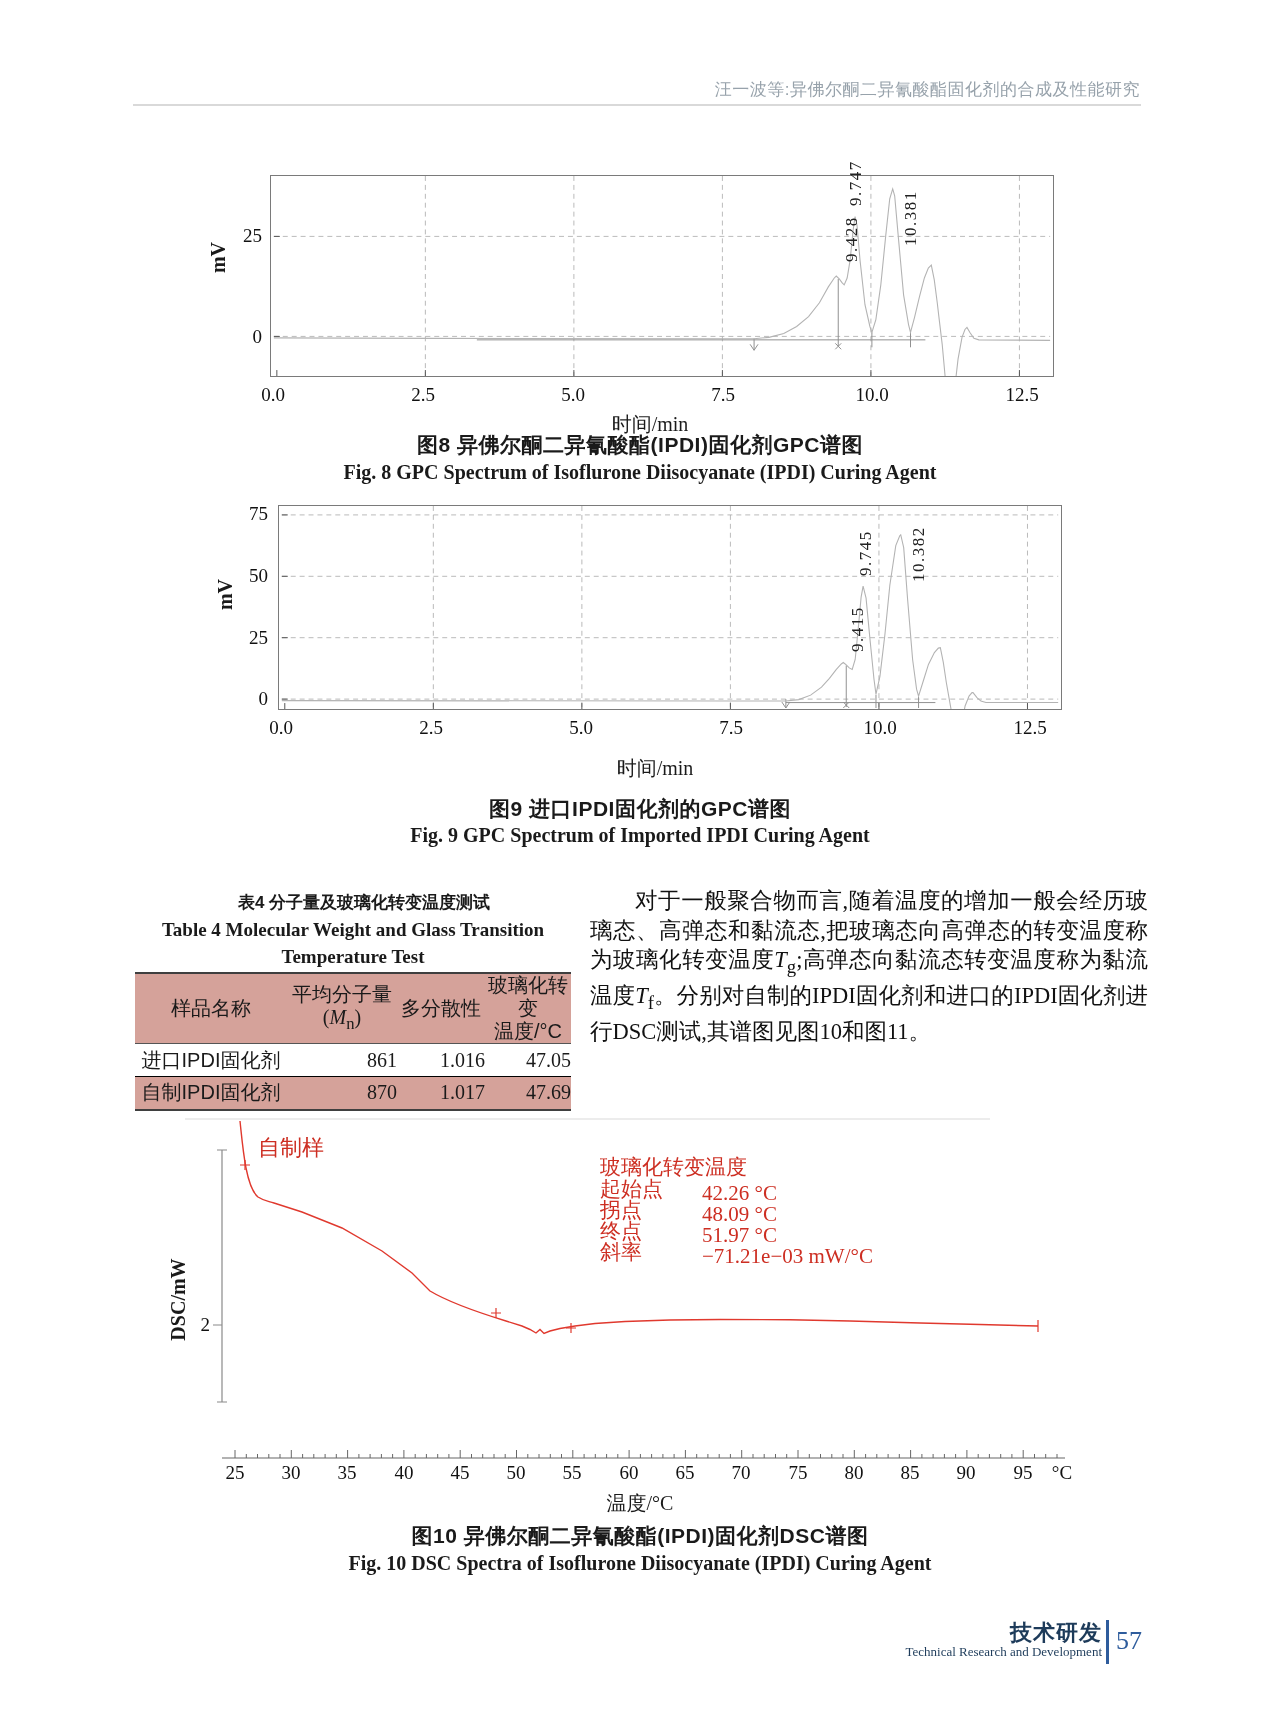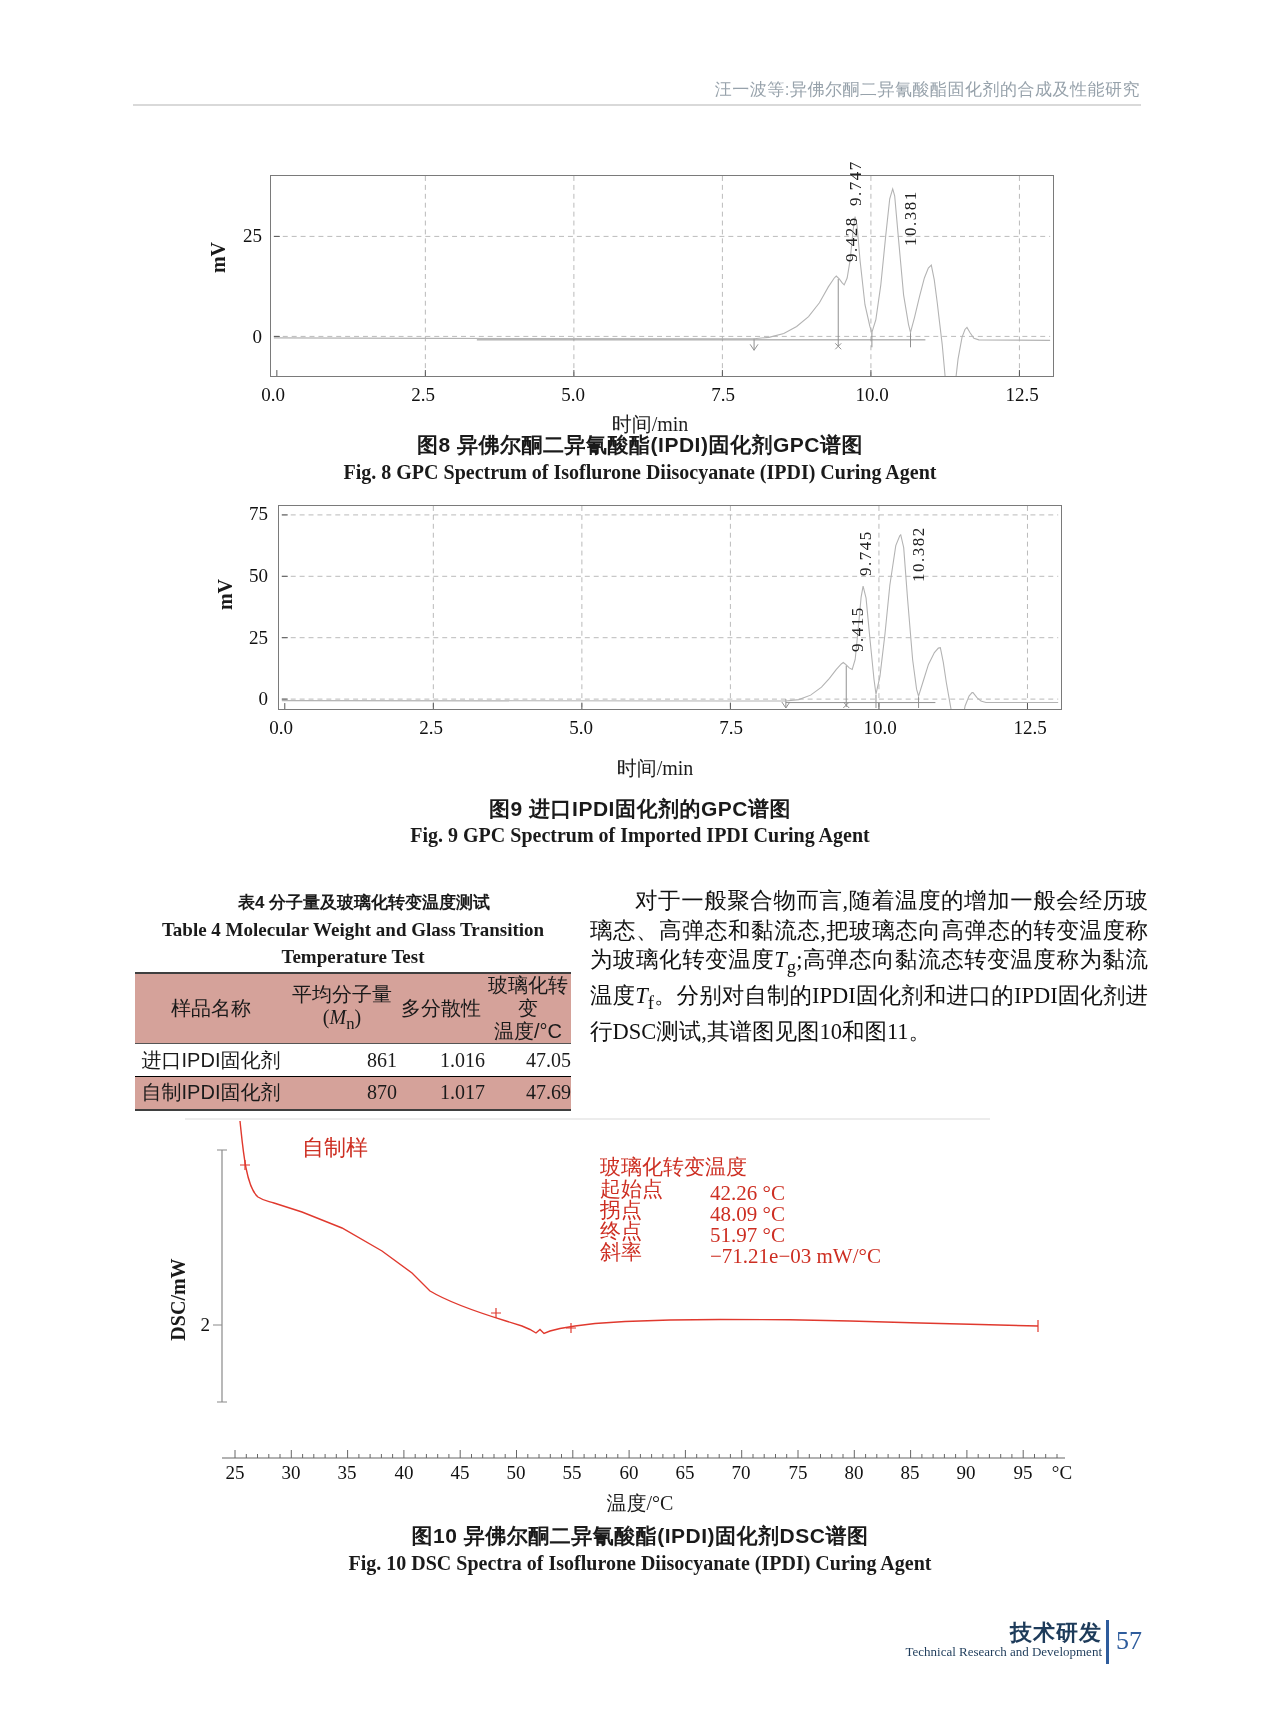--- a/index.html
+++ b/index.html
@@ -32,21 +32,21 @@
   .t4 .num{font-family:"Liberation Serif","DejaVu Serif",serif;font-size:20px;text-align:right;}
   .t4 .nm{font-size:20px;}
   
   .para{position:absolute;left:590px;top:886px;width:558px;font-family:"Liberation Serif","DejaVu Serif",serif;
         font-size:22.5px;line-height:29.5px;text-align:justify;text-indent:2em;color:#111;}
   .para i{font-family:"Liberation Serif","DejaVu Serif",serif;}
   
   .red{color:#cd2e22;}
   .ann{position:absolute;left:600px;top:1155px;width:430px;color:#cd2e22;font-size:21px;}
   .ann-title{height:23px;line-height:23px;}
-  .ann-row{display:flex;height:21px;line-height:21px;gap:8px;}
+  .ann-row{display:flex;height:21px;line-height:21px;}
   .ann-label{width:102px;white-space:nowrap;}
   .ann-value{position:relative;top:5px;white-space:nowrap;font-family:"Liberation Serif","DejaVu Serif",serif;}
   .footer-cn{font-weight:700;font-size:22px;color:#1d3b5a;letter-spacing:1px;}
   .footer-en{font-family:"Liberation Serif","DejaVu Serif",serif;font-size:13px;color:#1d3b5a;}
   .pageno{font-family:"Liberation Serif","DejaVu Serif",serif;font-size:26px;color:#2e5c9c;}
 </style>
 </head>
 <body>
 
 <div class="page">
@@ -162,21 +162,21 @@
     <path d="M72 40V292 M67 40H77 M67 292H77 M63 215H72" stroke="#8a8a8a" stroke-width="1.2" fill="none"></path>
     <path d="M72 348H915" stroke="#666" stroke-width="1.2" fill="none"></path>
     <path id="dsc-ticks" d="M85.0 340V348 M96.3 344V348 M107.5 344V348 M118.8 344V348 M130.0 344V348 M141.3 340V348 M152.6 344V348 M163.8 344V348 M175.1 344V348 M186.3 344V348 M197.6 340V348 M208.9 344V348 M220.1 344V348 M231.4 344V348 M242.6 344V348 M253.9 340V348 M265.2 344V348 M276.4 344V348 M287.7 344V348 M298.9 344V348 M310.2 340V348 M321.5 344V348 M332.7 344V348 M344.0 344V348 M355.2 344V348 M366.5 340V348 M377.8 344V348 M389.0 344V348 M400.3 344V348 M411.5 344V348 M422.8 340V348 M434.1 344V348 M445.3 344V348 M456.6 344V348 M467.8 344V348 M479.1 340V348 M490.4 344V348 M501.6 344V348 M512.9 344V348 M524.1 344V348 M535.4 340V348 M546.7 344V348 M557.9 344V348 M569.2 344V348 M580.4 344V348 M591.7 340V348 M603.0 344V348 M614.2 344V348 M625.5 344V348 M636.7 344V348 M648.0 340V348 M659.3 344V348 M670.5 344V348 M681.8 344V348 M693.0 344V348 M704.3 340V348 M715.6 344V348 M726.8 344V348 M738.1 344V348 M749.3 344V348 M760.6 340V348 M771.9 344V348 M783.1 344V348 M794.4 344V348 M805.6 344V348 M816.9 340V348 M828.2 344V348 M839.4 344V348 M850.7 344V348 M861.9 344V348 M873.2 340V348 M884.5 344V348 M895.7 344V348 M907.0 344V348" stroke="#666" stroke-width="1" fill="none"></path>
     <path d="M90 11 C92 30 93 42 96 58 C99 73 102 82 108 87 C114 91 118 91 124 93 L152 102 L192 118 L232 141 L262 163
              L280 181 C300 193 330 203 356 211 L372 216 L380 219.5 L386 223 L390 219.5 L394 223.5 L400 221 L410 218.5
              L425 216 L445 213.5 L475 211.5 L520 210 L570 209.5 L640 209.7 L700 211 L770 213 L830 214.5 L888 216" stroke="#e0392e" stroke-width="1.4" fill="none"></path>
     <path d="M90 55H100 M95 50V60 M341 203H351 M346 198V208 M416 218H426 M421 213V223 M888 210V222" stroke="#e0392e" stroke-width="1.2" fill="none"></path>
   </svg>
   <span class="abs rot serif center" style="left:123px;top:1288px;width:110px;font-weight:700;font-size:20px;">DSC/mW</span>
   <span class="abs tick right" style="left:190px;top:1314px;width:20px;">2</span>
-  <span class="abs red" style="left:258px;top:1133px;font-size:22px;margin-left:44px;">自制样</span>
+  <span class="abs red" style="left:258px;top:1133px;font-size:22px;">自制样</span>
 
   <div class="ann">
     <div class="ann-title">玻璃化转变温度</div>
     <div class="ann-row">
       <span class="ann-label">起始点</span>
       <span class="ann-value">42.26 °C</span>
     </div>
     <div class="ann-row">
       <span class="ann-label">拐点</span>
       <span class="ann-value">48.09 °C</span>

